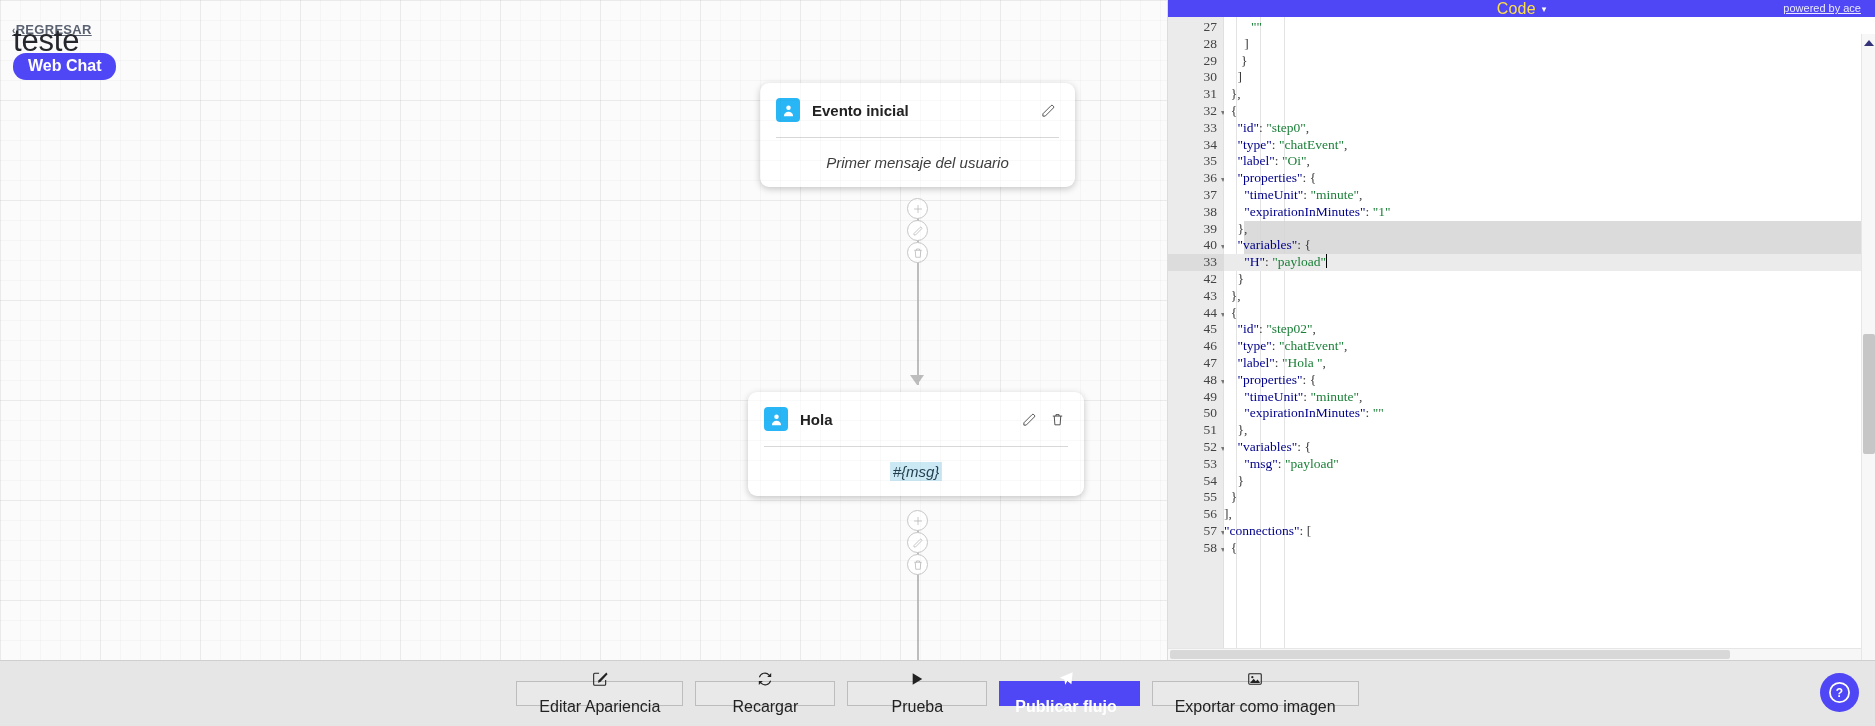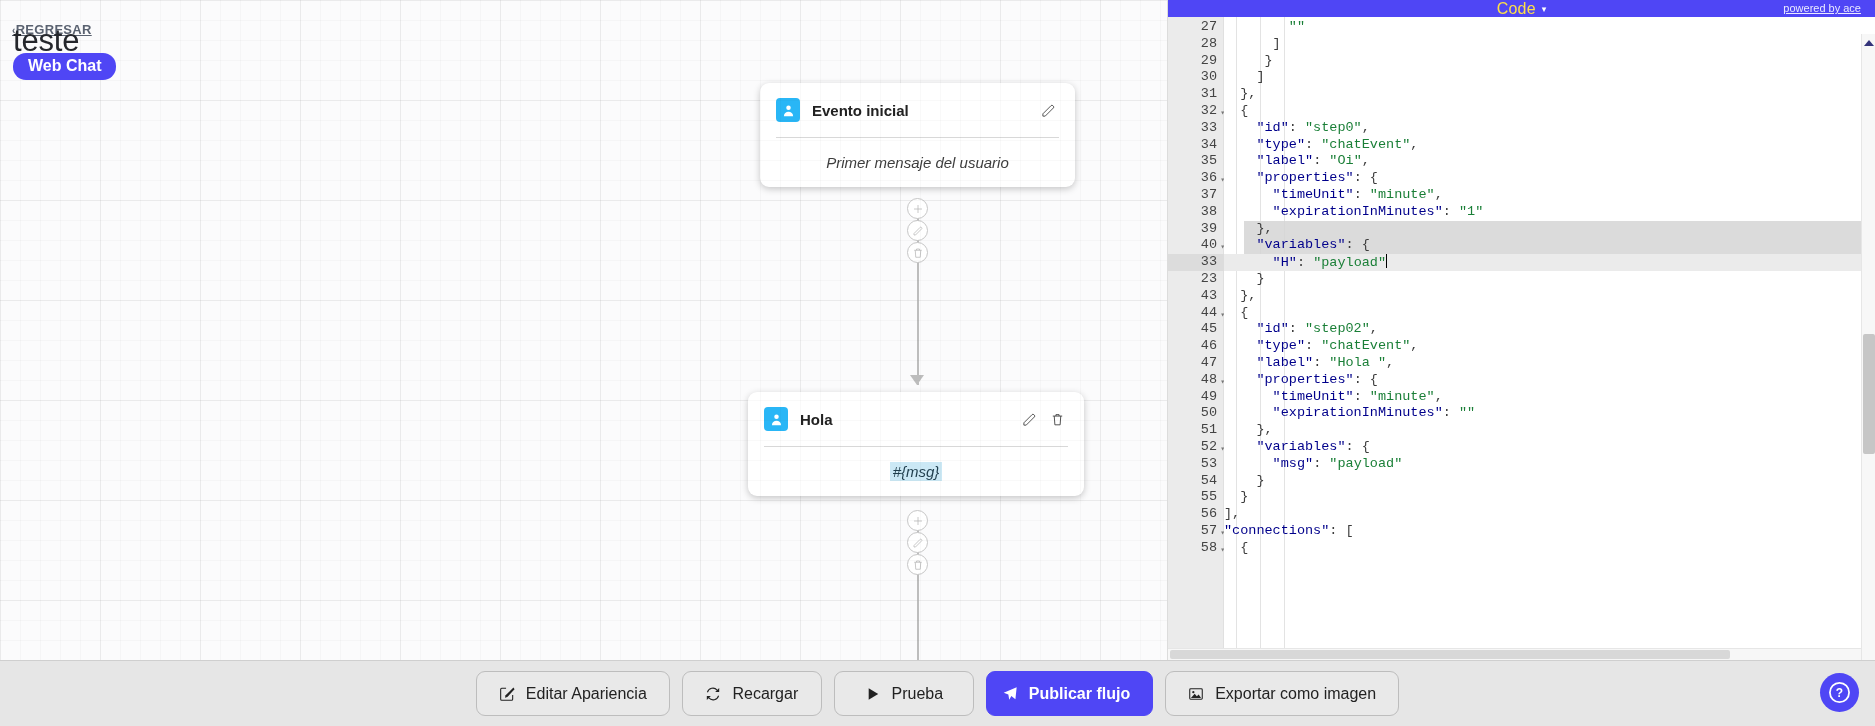--- a/index.html
+++ b/index.html
@@ -126,21 +126,21 @@
   }
   .code-header .caret { color: #fff; font-size: 9px; margin-left: 6px; }
   .code-header .powered {
     position: absolute; right: 14px; top: 2px;
     color: #e9e9ff; font-size: 11px; text-decoration: underline; cursor: pointer;
   }
 
   .editor {
     position: relative; height: 643px;
     display: flex; background: #fff;
-    font-family: Liberation Mono, monospace;
+    font-family: Liberation Serif, serif;
     font-size: 13.5px; line-height: 16.8px;
   }
   .gutter {
     width: 56px; background: #ebebeb; color: #444;
     text-align: right; padding-top: 2px; flex: 0 0 auto;
     position: relative; user-select: none;
   }
   .gln { height: 16.8px; padding-right: 7px; position: relative; white-space: nowrap; }
   .gln.hl { background: #dcdcdc; }
   .gln .fold {
@@ -197,24 +197,24 @@
   }
 
   
   .toolbar {
     position: absolute; left: 0; bottom: 0; width: 1875px; height: 66px;
     background: #e6e6e6; border-top: 1px solid #cfcfcf;
     display: flex; align-items: center; justify-content: center; gap: 12px;
   }
   .tbtn {
     position: relative;
-    height: 45px; min-width: 140px; padding: 0 22px;
-    background: #e9e9e9; border: 1px solid #bdbdbd; border-radius: 9px;
+    height: 25px; min-width: 140px; padding: 0 22px;
+    background: #e9e9e9; border: 1px solid #bdbdbd; border-radius: 0;
     display: flex; align-items: center; justify-content: center; gap: 11px;
-    font-size: 16px; color: #222; cursor: pointer; white-space: nowrap;
+    font-size: 16px; color: #222; cursor: pointer; white-space: nowrap; flex-direction: column;
   }
   .tbtn.primary {
     background: #4f46f5; border-color: #4f46f5; color: #fff; font-weight: bold; padding-left: 15px;
   }
   .tbtn svg { width: 16px; height: 16px; flex: 0 0 auto; }
   .tbtn .ic-fill  { fill: #222; }
   .tbtn.primary .ic-fill { fill: #fff; }
   .tbtn .ic-stroke { fill: none; stroke: #222; stroke-width: 1.6; }
   .dot-badge {
     position: absolute; right: -7px; top: -8px;
@@ -348,21 +348,21 @@
           <div class="gln">32<span class="fold">▾</span></div>
           <div class="gln">33</div>
           <div class="gln">34</div>
           <div class="gln">35</div>
           <div class="gln">36<span class="fold">▾</span></div>
           <div class="gln">37</div>
           <div class="gln">38</div>
           <div class="gln">39</div>
           <div class="gln">40<span class="fold">▾</span></div>
           <div class="gln hl">33</div>
-          <div class="gln">23</div>
+          <div class="gln">42</div>
           <div class="gln">43</div>
           <div class="gln">44<span class="fold">▾</span></div>
           <div class="gln">45</div>
           <div class="gln">46</div>
           <div class="gln">47</div>
           <div class="gln">48<span class="fold">▾</span></div>
           <div class="gln">49</div>
           <div class="gln">50</div>
           <div class="gln">51</div>
           <div class="gln">52<span class="fold">▾</span></div>

